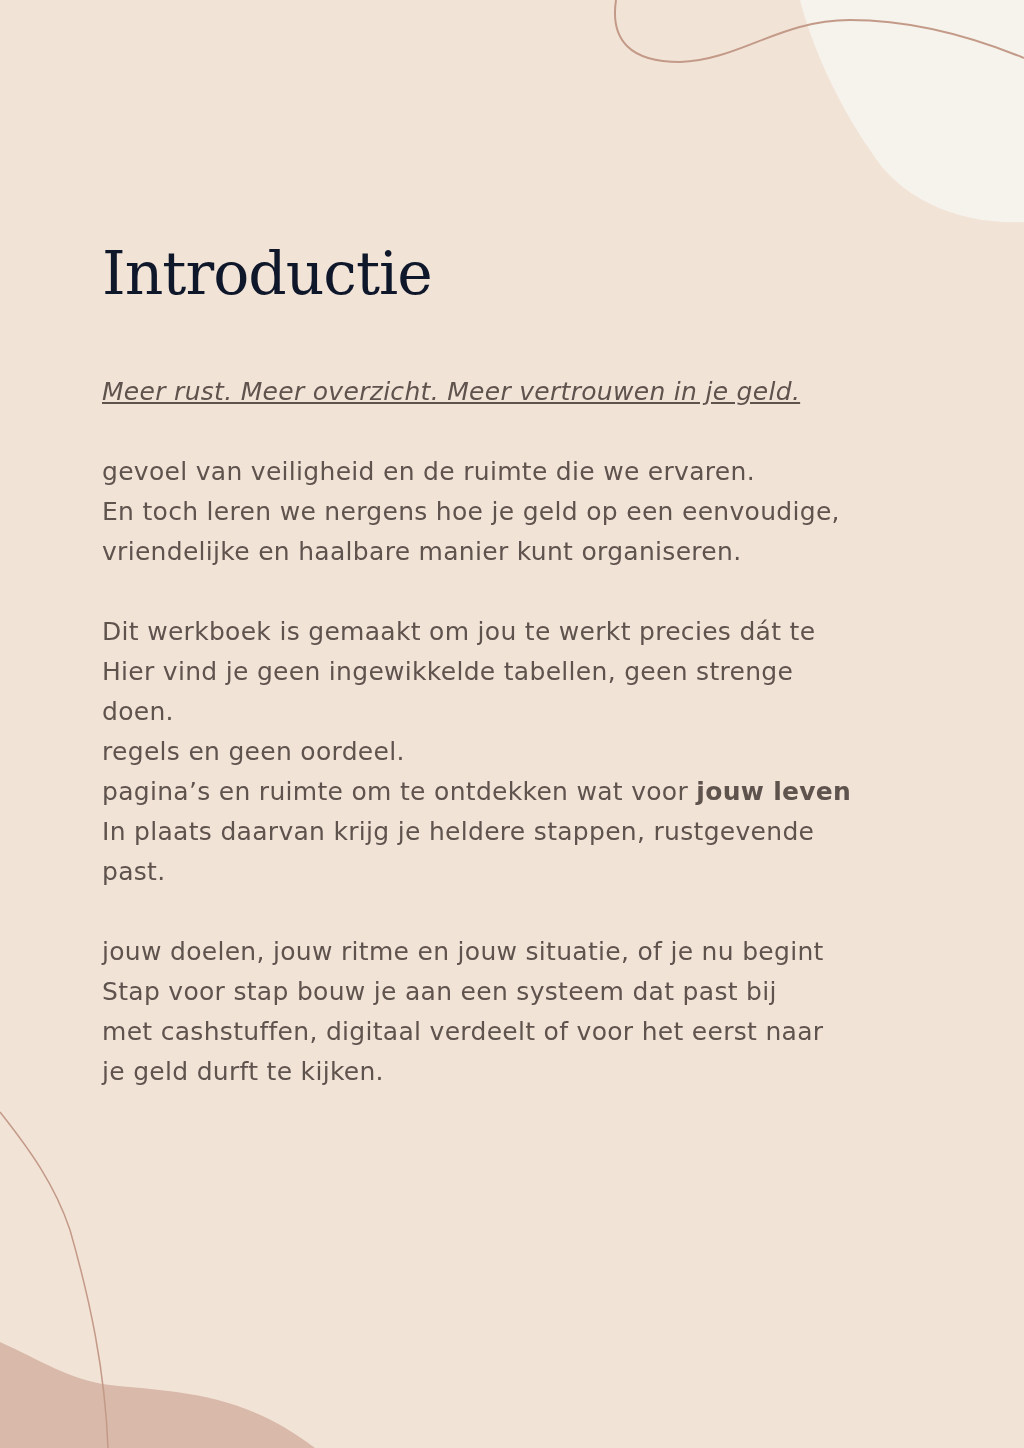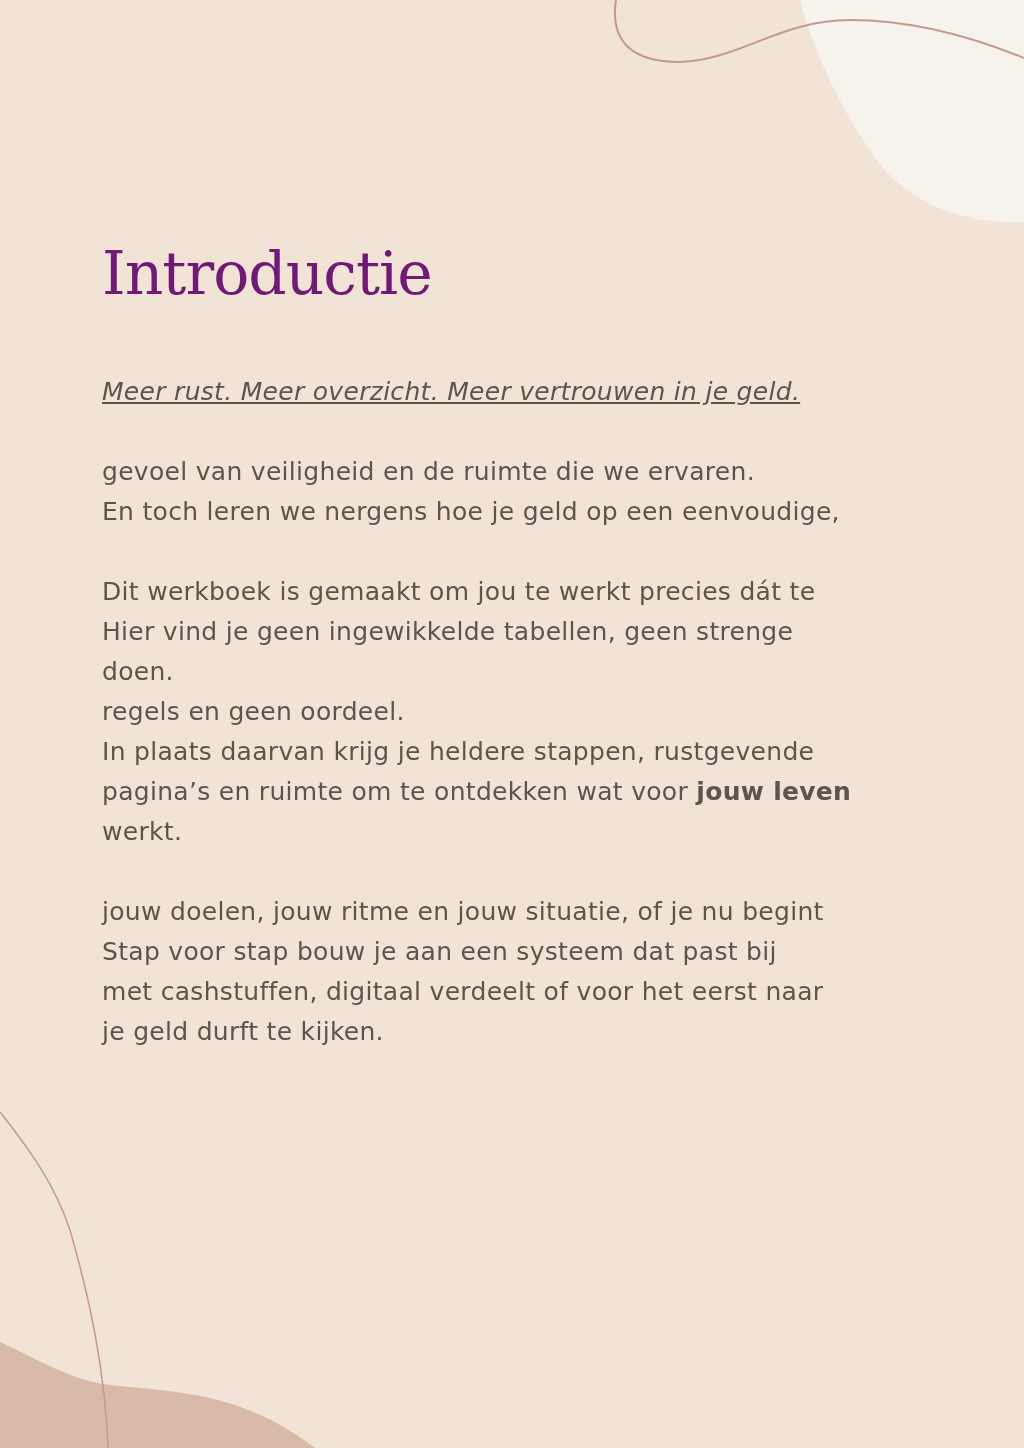--- a/index.html
+++ b/index.html
@@ -7,21 +7,21 @@
     width:1024px; height:1448px; position:relative; overflow:hidden;
     background:#f2e3d7;
     font-family:"DejaVu Sans", sans-serif;
     color:#5f534e;
   }
   .deco { position:absolute; left:0; top:0; width:1024px; height:1448px; pointer-events:none; }
   .title {
     position:absolute; left:102px; top:238px;
     font-family:"DejaVu Serif", serif;
     font-size:60px; letter-spacing:-1px; margin:0; font-weight:normal;
-    color:#701a75;
+    color:#0f172a;
   }
   .content { position:absolute; left:102px; top:372px; width:850px; }
   .tagline { font-style:italic; font-size:25px; line-height:40px; margin:0 0 40px 0; letter-spacing:0.3px;text-decoration:underline; }
   .para { font-size:25px; line-height:40px; margin:0 0 40px 0; letter-spacing:0.3px; }
   .para span.line { display:block; }
   b { font-weight:bold; }
 </style>
 </head>
 <body>
 
@@ -33,30 +33,31 @@
 </svg>
 
 <h1 class="title">Introductie</h1>
 
 <div class="content">
   <p class="tagline">Meer rust. Meer overzicht. Meer vertrouwen in je geld.</p>
 
   <p class="para">
     <span class="line">gevoel van veiligheid en de ruimte die we ervaren.</span>
     <span class="line">En toch leren we nergens hoe je geld op een eenvoudige,</span>
+    <span class="line">vriendelijke en haalbare manier kunt organiseren.</span>
   </p>
 
   <p class="para">
     <span class="line">Dit werkboek is gemaakt om jou te werkt precies dát te</span>
     <span class="line">Hier vind je geen ingewikkelde tabellen, geen strenge</span>
     <span class="line">doen.</span>
     <span class="line">regels en geen oordeel.</span>
+    <span class="line"><span>pagina’s en ruimte om te ontdekken wat voor </span><b>jouw leven</b></span>
     <span class="line">In plaats daarvan krijg je heldere stappen, rustgevende</span>
-    <span class="line"><span>pagina’s en ruimte om te ontdekken wat voor </span><b>jouw leven</b></span>
-    <span class="line">werkt.</span>
+    <span class="line">past.</span>
   </p>
 
   <p class="para">
     <span class="line">jouw doelen, jouw ritme en jouw situatie, of je nu begint</span>
     <span class="line">Stap voor stap bouw je aan een systeem dat past bij</span>
     <span class="line">met cashstuffen, digitaal verdeelt of voor het eerst naar</span>
     <span class="line">je geld durft te kijken.</span>
   </p>
 </div>
 

